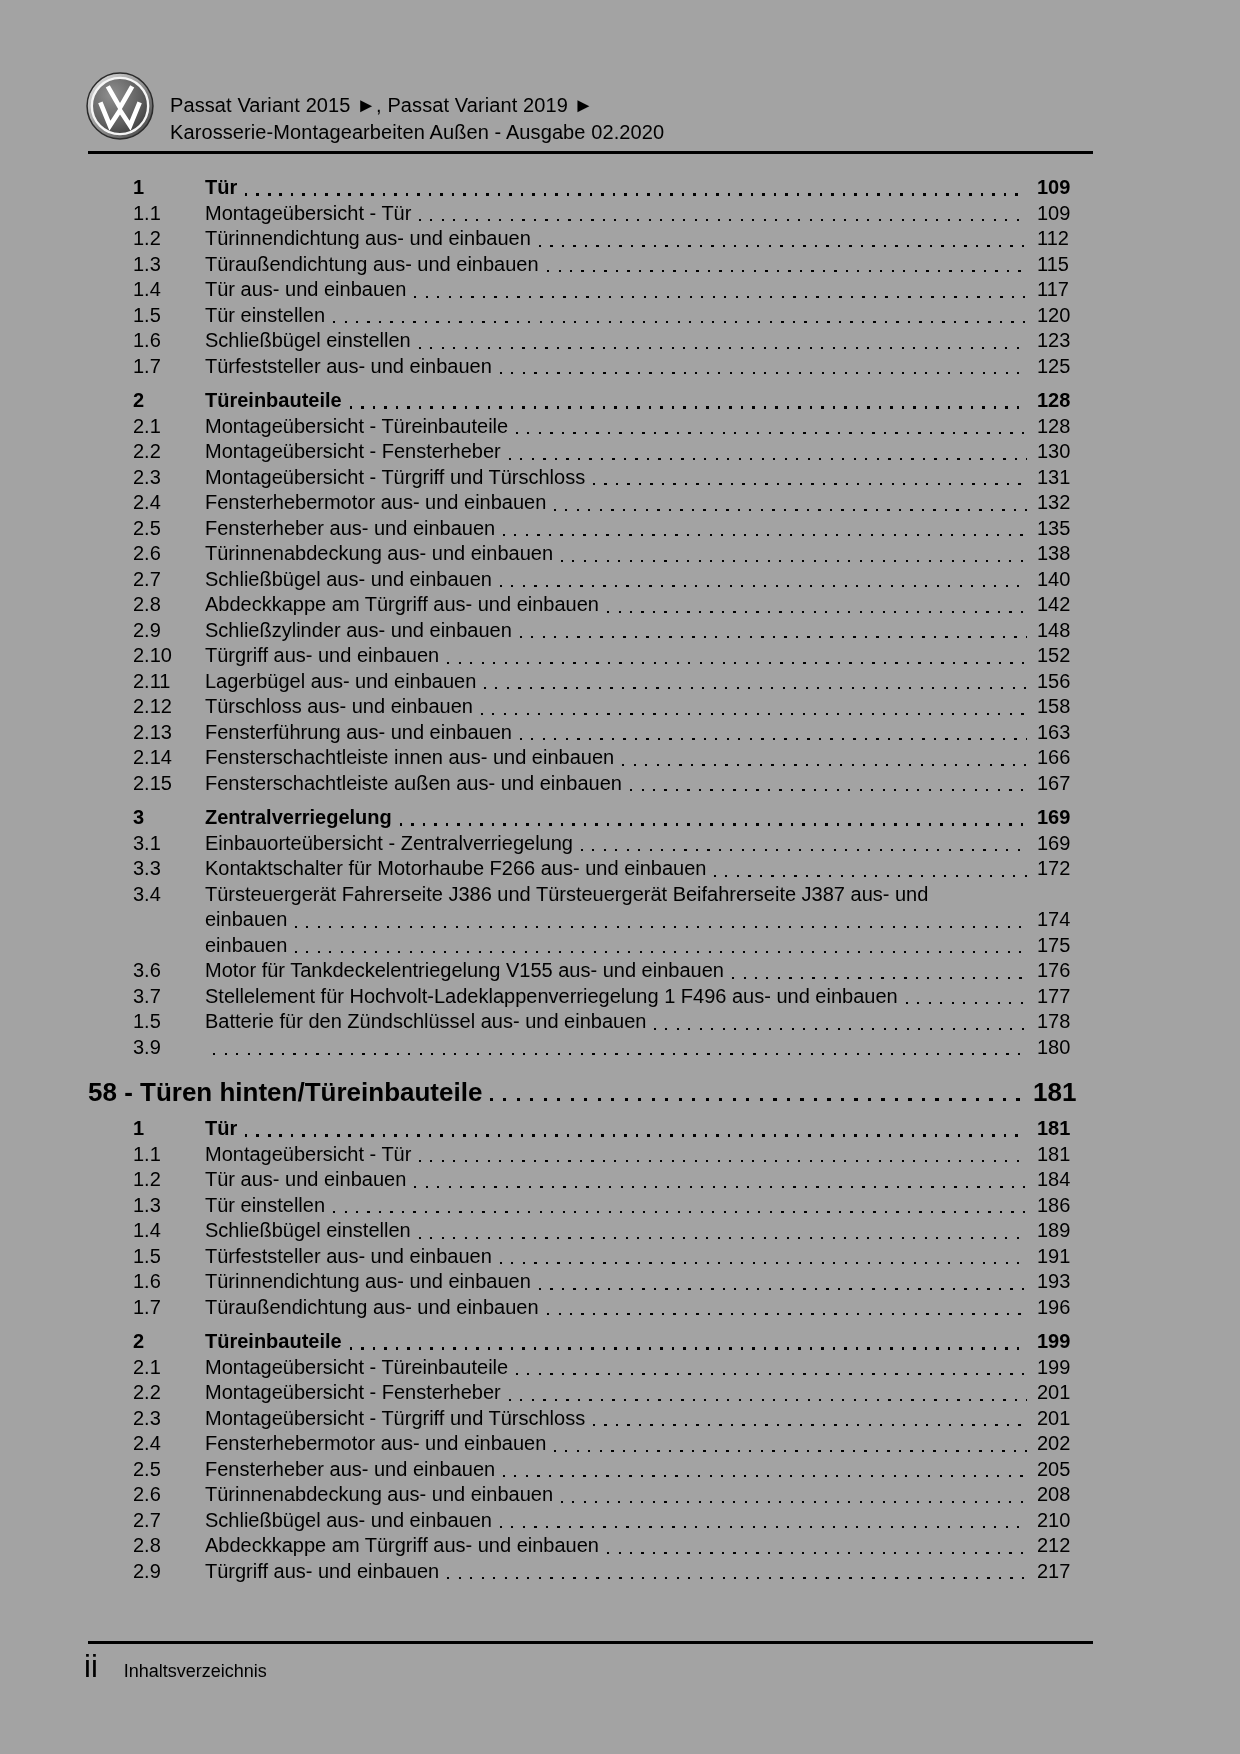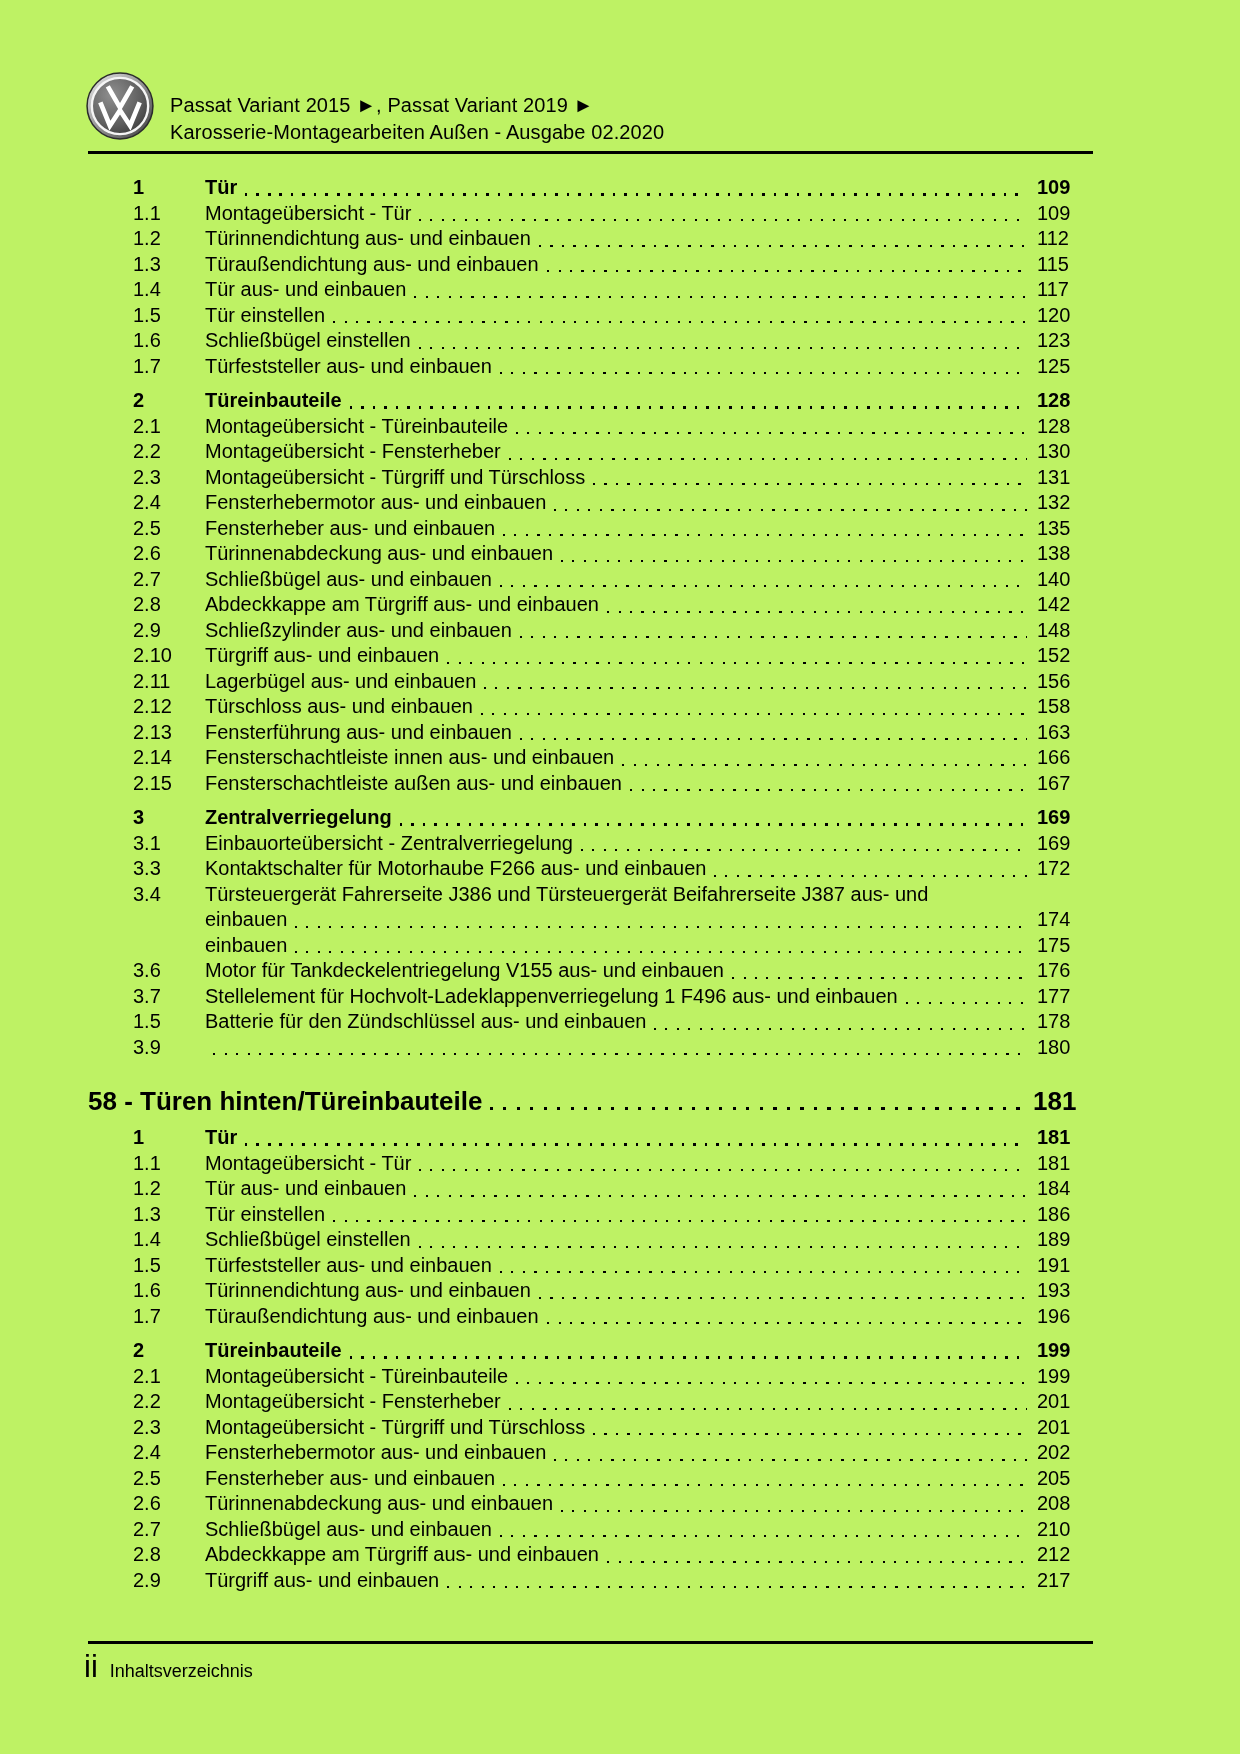--- a/index.html
+++ b/index.html
@@ -1,20 +1,20 @@
 <!DOCTYPE html>
 <html><head>
 <meta charset="utf-8">
 <style>
   html, body { margin: 0; padding: 0; background: #ffffff; }
   .sheet {
     position: relative;
     width: 1240px;
     height: 1754px;
-    background: #bef264;
+    background: #a3a3a3;
     color: #000000;
     font-family: "Liberation Sans", sans-serif;
     overflow: hidden;
   }
   
   .logo { position: absolute; left: 86px; top: 70px; width: 68px; height: 72px; }
   .header-text {
     position: absolute; left: 170px; top: 92px;
     font-size: 20px; line-height: 27px; letter-spacing: 0.1px; white-space: nowrap;
   }
@@ -29,30 +29,30 @@
   .row .dots {
     flex: 1 1 20px; height: 2px; align-self: flex-end;
     margin: 0 10px 5px 8px;
     background: repeating-linear-gradient(to right, #000 0 2px, transparent 2px 11.5px);
   }
   .row .page { flex: 0 0 56px; }
   .row.section { font-weight: bold; margin-top: 9px; }
   .row.section .dots { height: 2.5px; background: repeating-linear-gradient(to right, #000 0 2.5px, transparent 2.5px 11.5px); }
   .two-line { display: block; }
   .two-line .line1, .two-line .line2 { display: flex; align-items: baseline; }
-  .row.chapter { font-weight: bold; font-size: 26px; line-height: 30px; margin: 26px 0 7px 0; }
+  .row.chapter { font-weight: bold; font-size: 26px; line-height: 30px; margin: 17px 0 7px 0; }
   .row.chapter .dots {
     height: 3px; margin-bottom: 6px;
     background: repeating-linear-gradient(to right, #000 0 3px, transparent 3px 13.5px);
   }
   .row.chapter .page { flex-basis: 60px; }
   
   .footer { position: absolute; left: 84px; top: 1650px; display: flex; align-items: baseline; }
   .footer .roman { font-size: 31px; line-height: 34px; }
-  .footer .label { font-size: 18px; margin-left: 12px; }
+  .footer .label { font-size: 18px; margin-left: 26px; }
 </style>
 </head>
 <body>
 
 <div class="sheet">
 
   <svg class="logo" viewBox="0 0 64 64" aria-hidden="true">
     <defs>
       <linearGradient id="ring" x1="0" y1="0" x2="1" y2="1">
         <stop offset="0" stop-color="#ededed"></stop>

